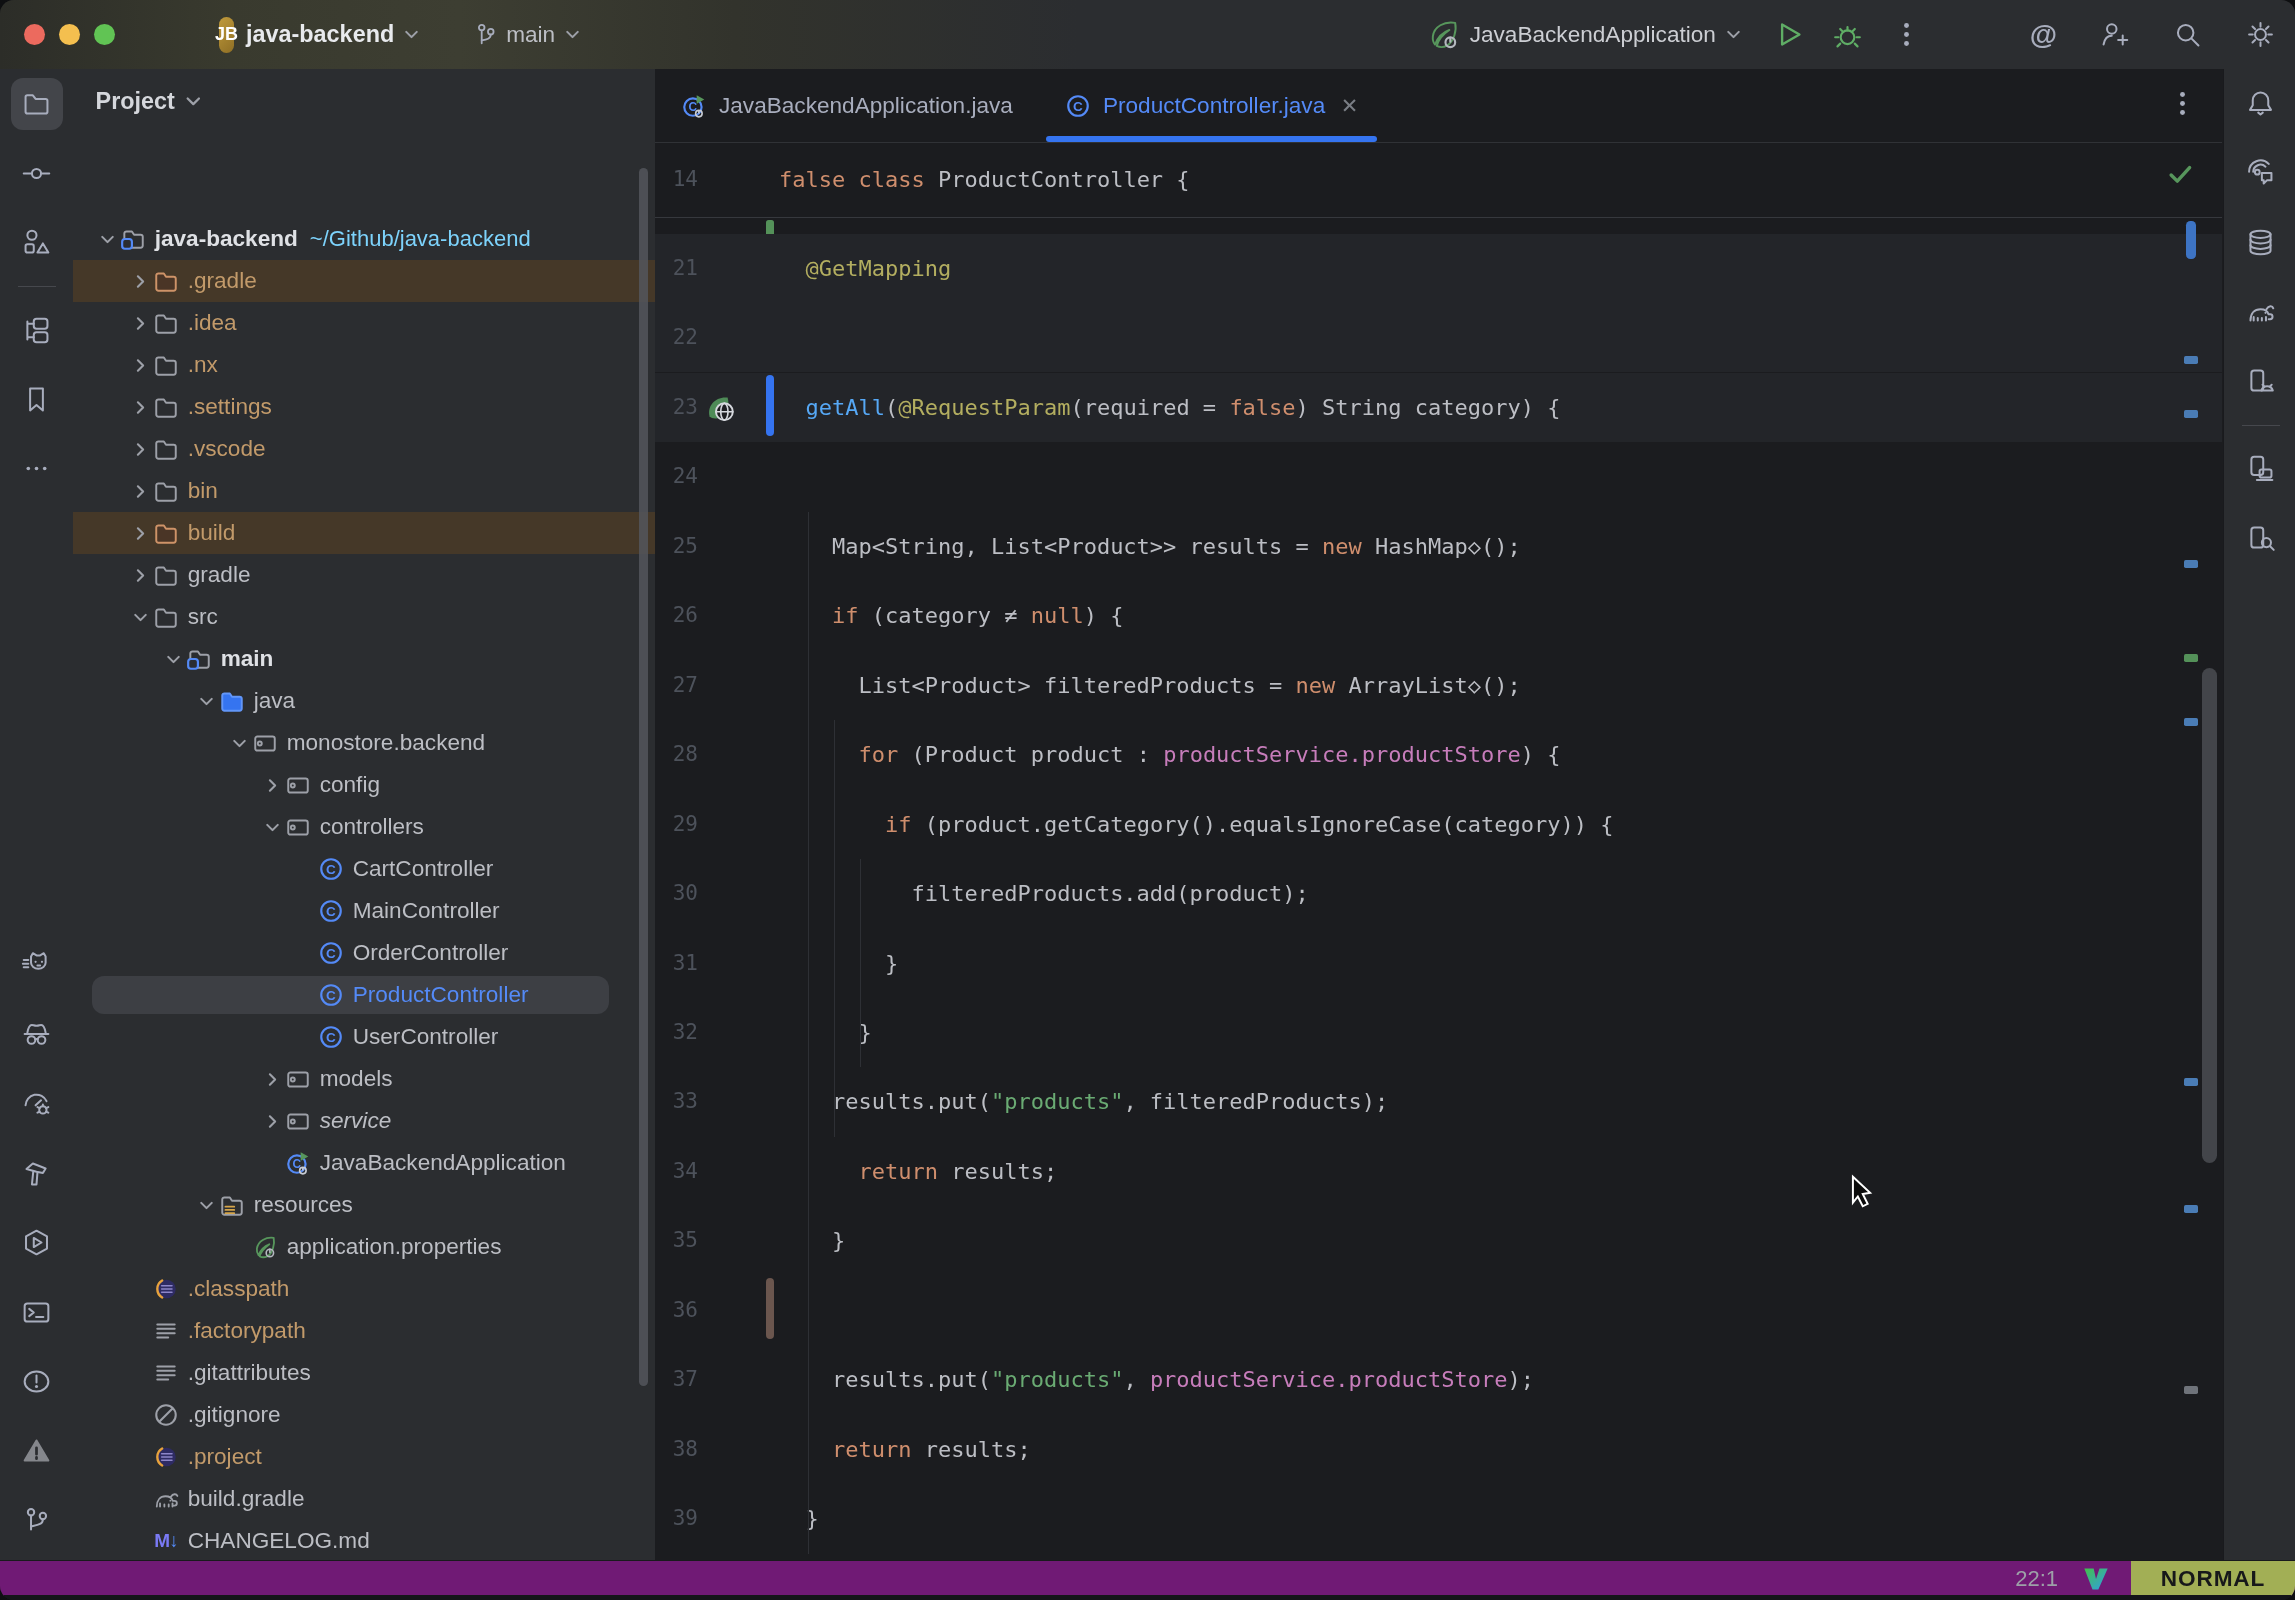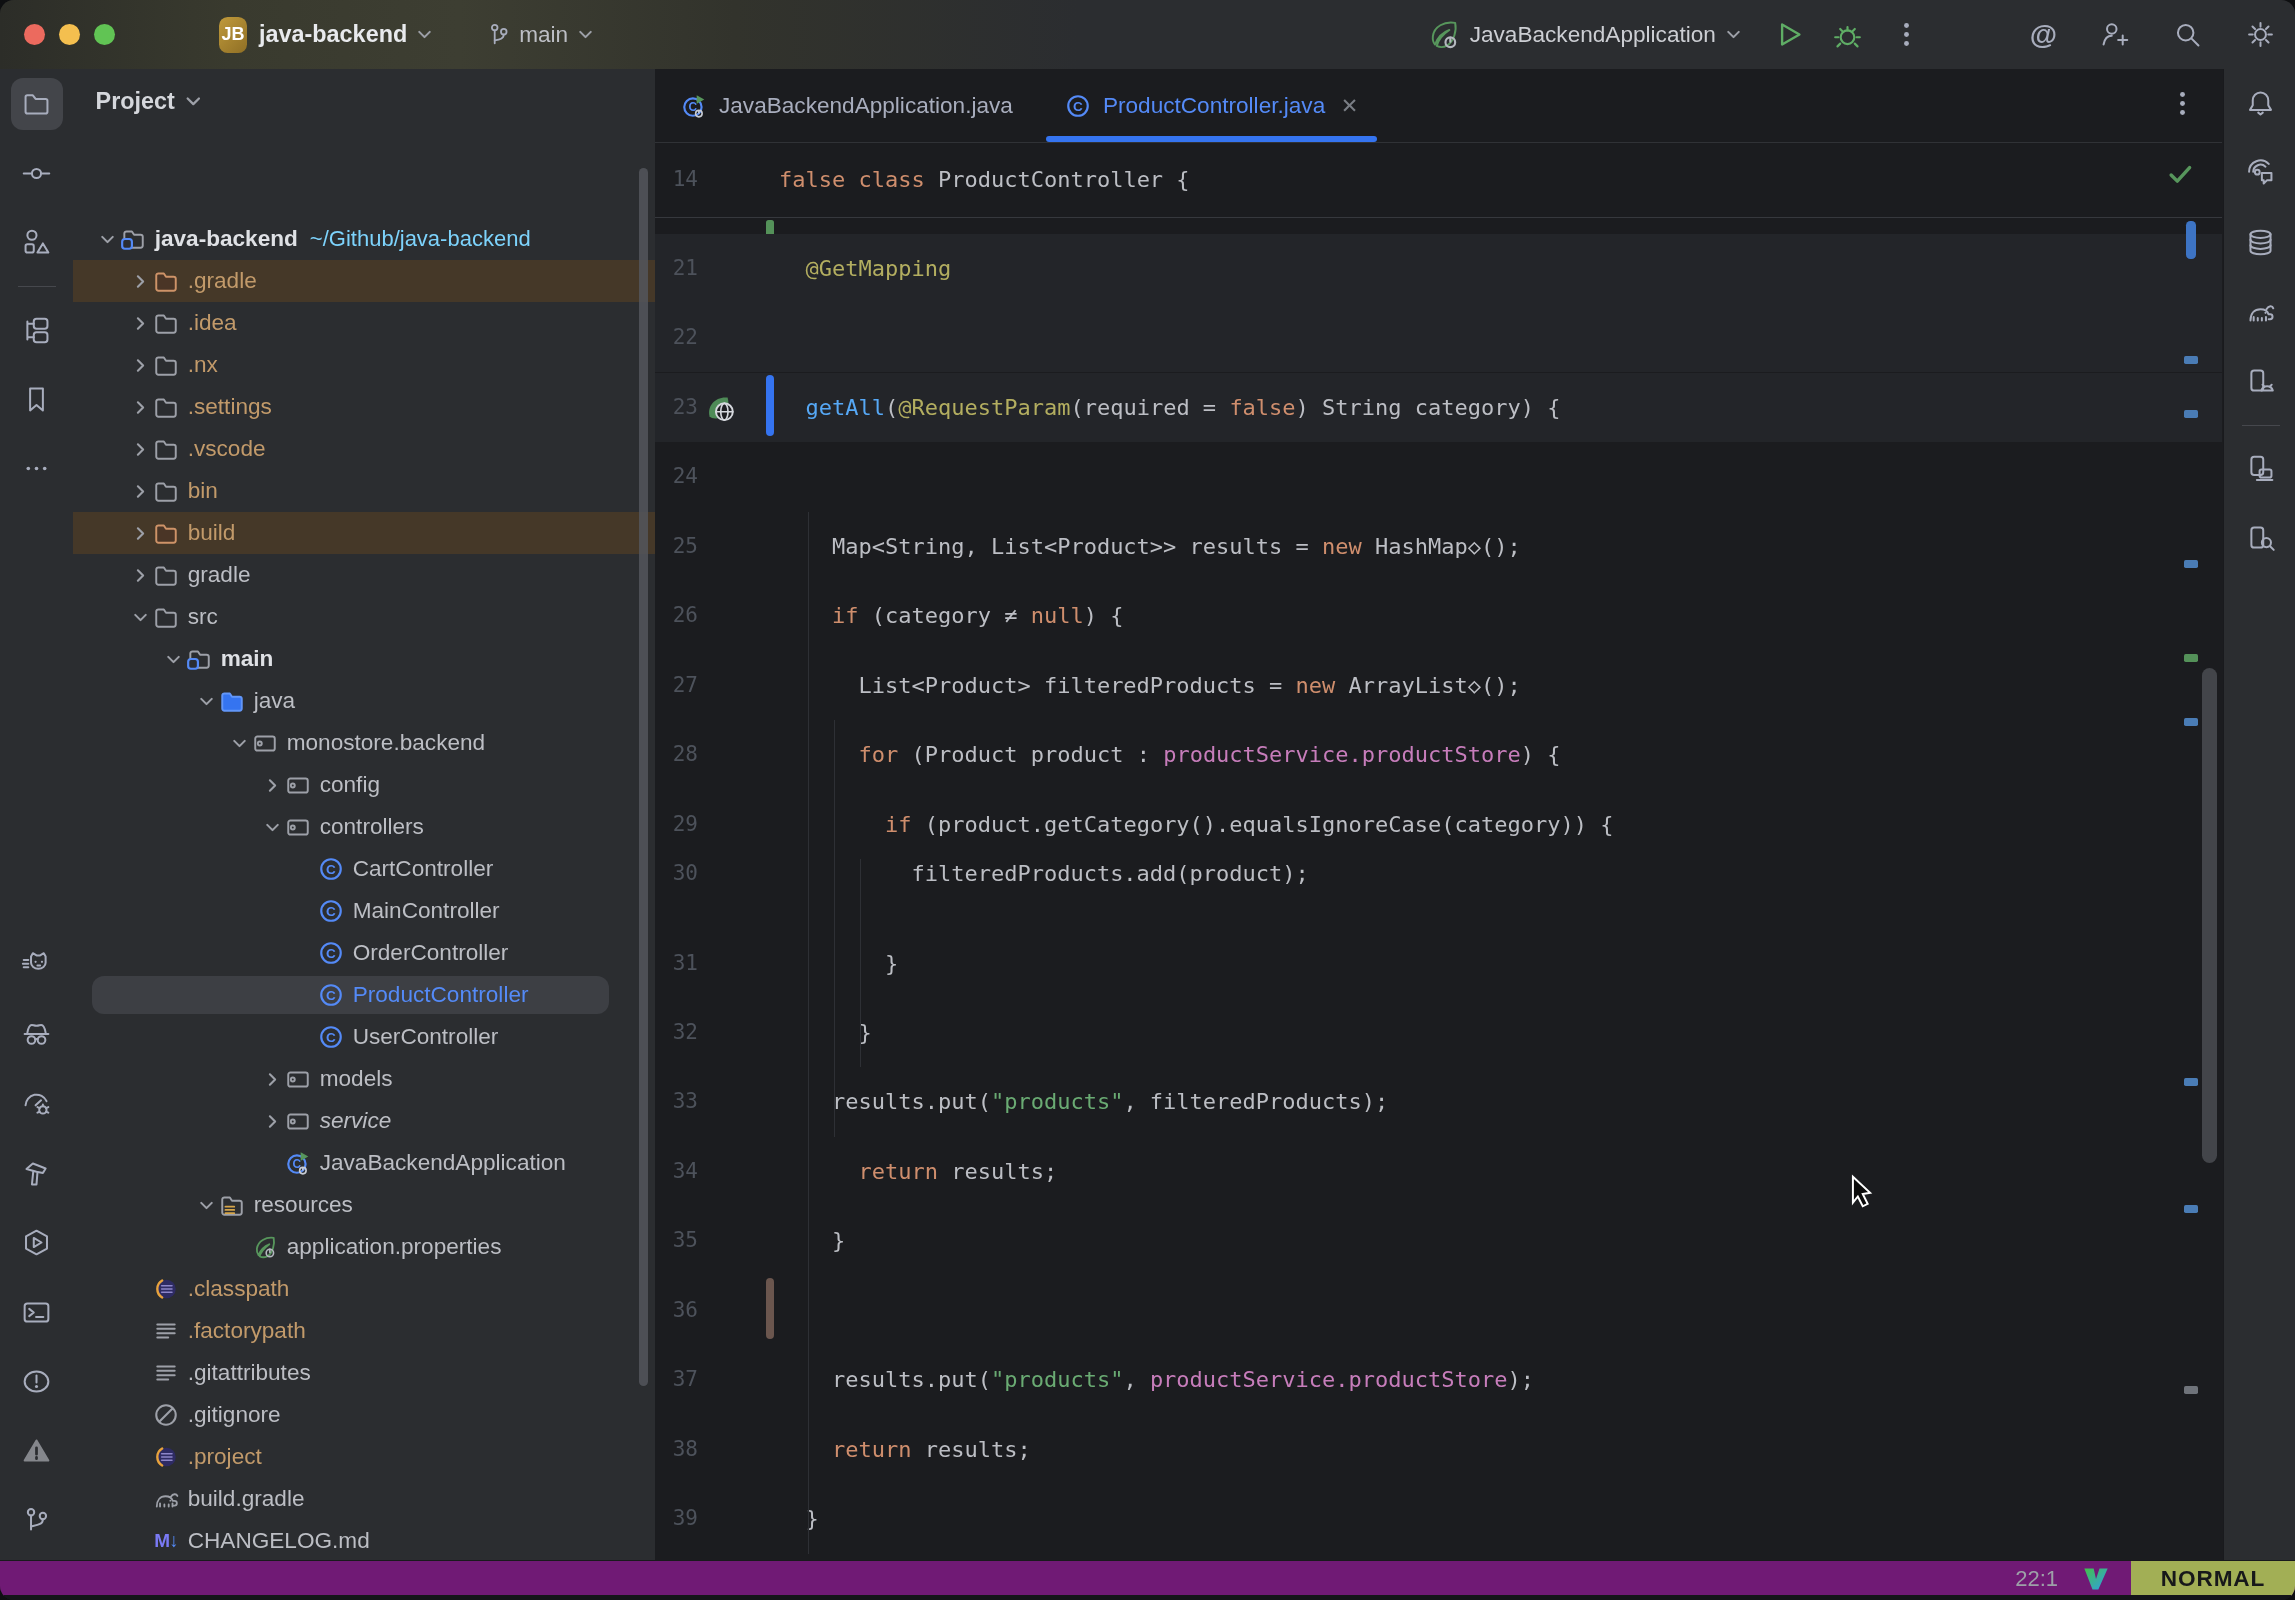--- a/index.html
+++ b/index.html
@@ -5,21 +5,21 @@
   html,body{margin:0;padding:0;background:#0e0f11;width:2295px;height:1601px;overflow:hidden;
     font-family:"Liberation Sans",sans-serif;-webkit-font-smoothing:antialiased;}
   .window{position:absolute;inset:0;border-radius:14px;overflow:hidden;background:#1b1c1f;}
   
   .titlebar{position:absolute;left:0;top:0;width:2295px;height:69px;
     background:linear-gradient(90deg,#2c2d28 0%,#393a2e 10%,#3d3e32 20%,#32332c 32%,#2b2d30 47%,#2b2d30 100%);
     display:flex;align-items:center;}
   .lights{display:flex;gap:14px;margin-left:24px;}
   .light{width:21px;height:21px;border-radius:50%;}
   .l-close{background:#ec6a5e}.l-min{background:#f4bf4f}.l-zoom{background:#61c454}
-  .jb-badge{margin-left:104px;width:28px;height:36px;border-radius:8.7px;
+  .jb-badge{margin-left:104px;width:15px;height:36px;border-radius:8.7px;
     background:linear-gradient(135deg,#c09a3b,#8f6f25);color:#fff;font-weight:700;font-size:18px;
     display:flex;align-items:center;justify-content:center;}
   .tb-name{margin-left:12px;font-size:23.4px;font-weight:600;color:#e8eaed;}
   .tb-chev{width:21px;height:21px;margin-left:7px;display:inline-block}
   .branch-wrap{display:flex;align-items:center;margin-left:49px;}
   .branch-ic{width:28px;height:28px;display:inline-block}
   .tb-branch{margin-left:7px;font-size:22.6px;color:#bcbec4;}
   .run-cluster{position:absolute;left:1428px;top:0;height:69px;display:flex;align-items:center;}
   .leaf-ic{width:33px;height:33px;display:inline-block}
   .run-name{margin-left:8.7px;font-size:22.6px;color:#ccced3;}
@@ -747,21 +747,21 @@
           <pre class="codeline"><span class="p">      List&lt;Product&gt; filteredProducts = </span><span class="k">new</span><span class="p"> ArrayList◇();</span></pre>
         </div>
         <div class="crow" style="top: 651px;">
           <span class="lnum">28</span>
           <pre class="codeline"><span class="p">      </span><span class="k">for</span><span class="p"> (Product product : </span><span class="f">productService.productStore</span><span class="p">) {</span></pre>
         </div>
         <div class="crow" style="top: 721px;">
           <span class="lnum">29</span>
           <pre class="codeline"><span class="p">        </span><span class="k">if</span><span class="p"> (product.getCategory().equalsIgnoreCase(category)) {</span></pre>
         </div>
-        <div class="crow" style="top: 770px;">
+        <div class="crow" style="top: 790px;">
           <span class="lnum">30</span>
           <pre class="codeline"><span class="p">          filteredProducts.add(product);</span></pre>
         </div>
         <div class="crow" style="top: 860px;">
           <span class="lnum">31</span>
           <pre class="codeline"><span class="p">        }</span></pre>
         </div>
         <div class="crow" style="top: 929px;">
           <span class="lnum">32</span>
           <pre class="codeline"><span class="p">      }</span></pre>

